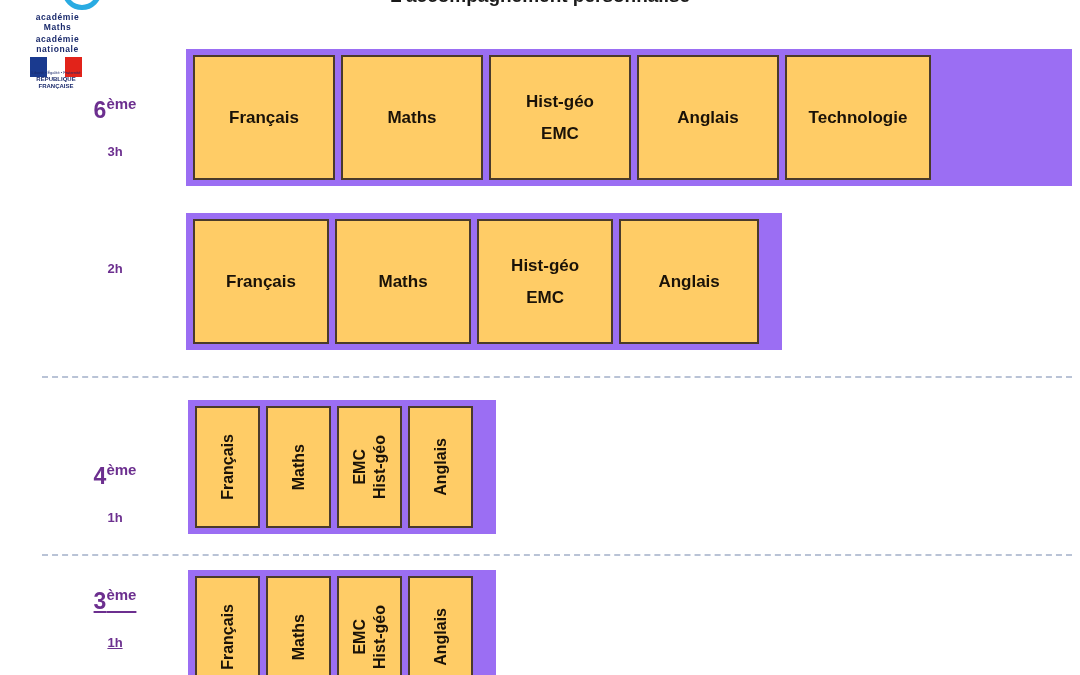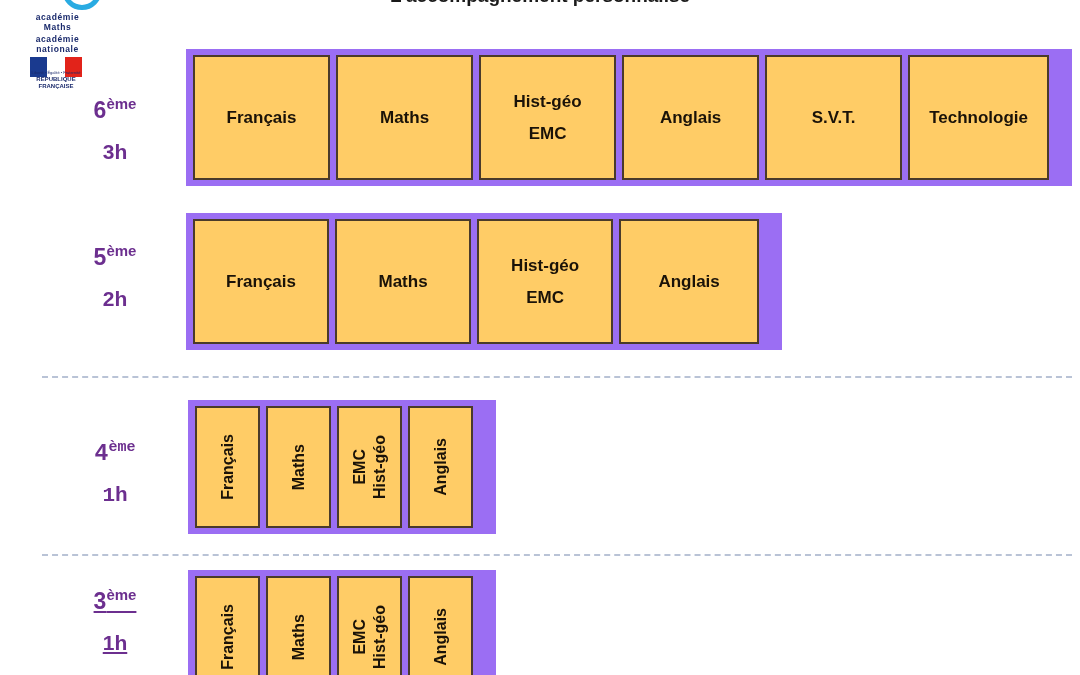--- a/index.html
+++ b/index.html
@@ -109,21 +109,21 @@
     color: #6c2f8f;
     line-height: 24px;
   }
   .level-name sup {
     font-size: 15px;
     font-weight: bold;
     vertical-align: super;
   }
   .level-hours {
     margin-top: 22px;
-    font-size: 21px;
+    font-size: 13px;
     font-weight: bold;
     color: #6c2f8f;
     line-height: 16px;
   }
 
   
   .separator {
     position: absolute;
     left: 42px;
     width: 1030px;
@@ -201,24 +201,23 @@
 </div>
 
 <div class="separator" style="top:376px;"></div>
 <div class="separator" style="top:554px;"></div>
 
 <div class="level-label" style="top:92px;">
   <div class="level-name"><span>6</span><sup>ème</sup></div>
   <div class="level-hours">3h</div>
 </div>
 <div class="level-label" style="top:239px;">
-  <div class="level-name"><span>5</span><sup>ème</sup></div>
   <div class="level-hours">2h</div>
 </div>
-<div class="level-label" style="top:436px;font-family:Liberation Mono, monospace;">
+<div class="level-label" style="top:458px;">
   <div class="level-name"><span>4</span><sup>ème</sup></div>
   <div class="level-hours">1h</div>
 </div>
 <div class="level-label" style="top:583px;text-decoration:underline;">
   <div class="level-name"><span>3</span><sup>ème</sup></div>
   <div class="level-hours">1h</div>
 </div>
 
 <div class="row-band row-horizontal" style="left:186px; top:49px; width:886px; height:137px;">
   <div class="subject-box" style="width:142px;">
@@ -227,23 +226,20 @@
   <div class="subject-box" style="width:142px;">
     <div>Maths</div>
   </div>
   <div class="subject-box" style="width:142px;">
     <div>Hist-géo</div>
     <div class="ln2">EMC</div>
   </div>
   <div class="subject-box" style="width:142px;">
     <div>Anglais</div>
   </div>
-  <div class="subject-box" style="width:142px;">
-    <div>S.V.T.</div>
-  </div>
   <div class="subject-box" style="width:146px;">
     <div>Technologie</div>
   </div>
 </div>
 
 <div class="row-band row-horizontal" style="left:186px; top:213px; width:596px; height:137px;">
   <div class="subject-box" style="width:142px;">
     <div>Français</div>
   </div>
   <div class="subject-box" style="width:142px;">

